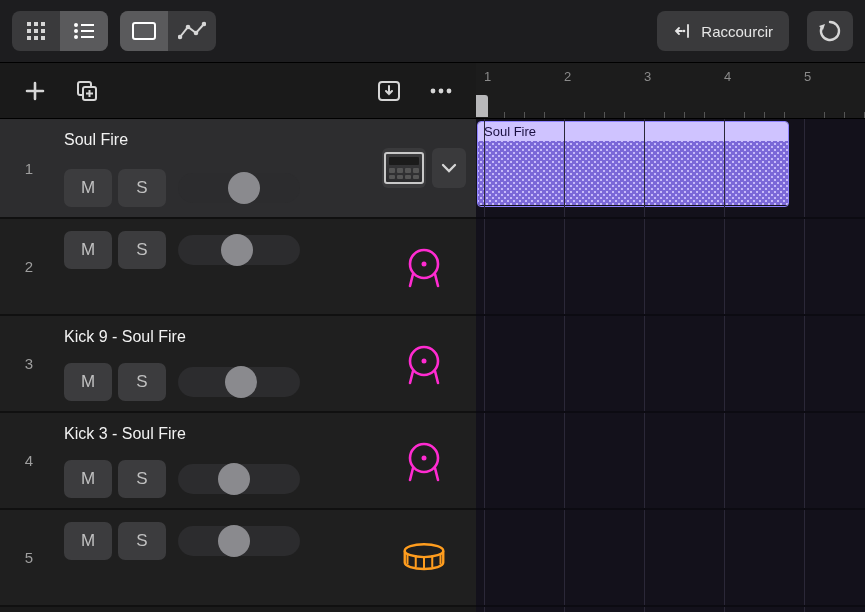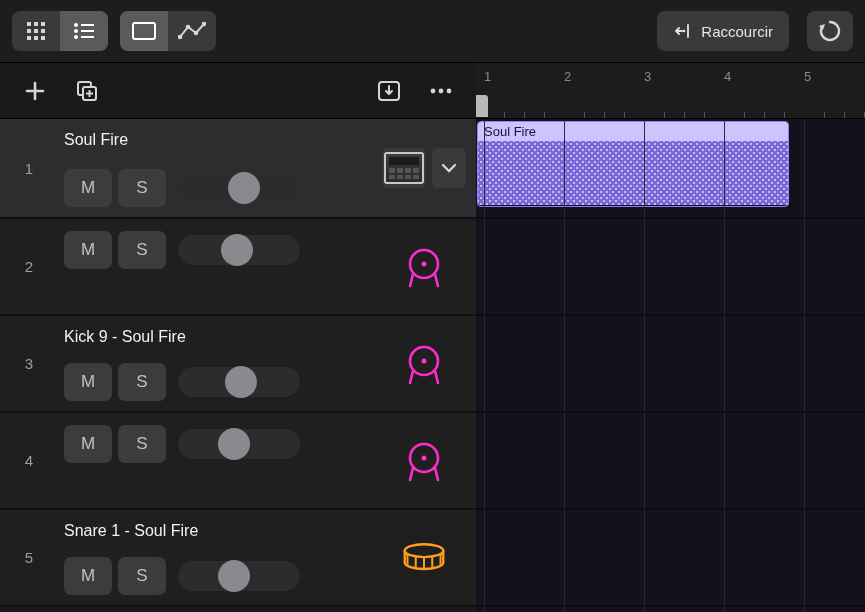--- a/index.html
+++ b/index.html
@@ -225,20 +225,21 @@
                 <circle cx="21" cy="18" r="14" fill="none" stroke="#ff2bd1" stroke-width="2.6"></circle>
                 <circle cx="21" cy="18" r="2.5" fill="#ff2bd1"></circle>
                 <path d="M10 28 L7 40 M32 28 L35 40" stroke="#ff2bd1" stroke-width="2.6" stroke-linecap="round"></path>
               </svg>
             </div>
           </div>
         </div>
         <div class="track sub">
           <div class="trknum">4</div>
           <div class="trkbody">
+            <div class="trkname">Kick 3 - Soul Fire</div>
             <div class="ctrls">
               <div class="ms">M</div>
               <div class="ms">S</div>
               <div class="pan">
                 <div class="knob" style="left: 39.6px;"></div>
               </div>
             </div>
           </div>
           <div class="iconcol">
             <div class="trk-icon">
@@ -246,21 +247,20 @@
                 <circle cx="21" cy="18" r="14" fill="none" stroke="#ff2bd1" stroke-width="2.6"></circle>
                 <circle cx="21" cy="18" r="2.5" fill="#ff2bd1"></circle>
                 <path d="M10 28 L7 40 M32 28 L35 40" stroke="#ff2bd1" stroke-width="2.6" stroke-linecap="round"></path>
               </svg>
             </div>
           </div>
         </div>
         <div class="track sub">
           <div class="trknum">5</div>
           <div class="trkbody">
-            <div class="trkname">Snare 1 - Soul Fire</div>
             <div class="ctrls">
               <div class="ms">M</div>
               <div class="ms">S</div>
               <div class="pan">
                 <div class="knob" style="left: 39.6px;"></div>
               </div>
             </div>
           </div>
           <div class="iconcol">
             <div class="trk-icon">

